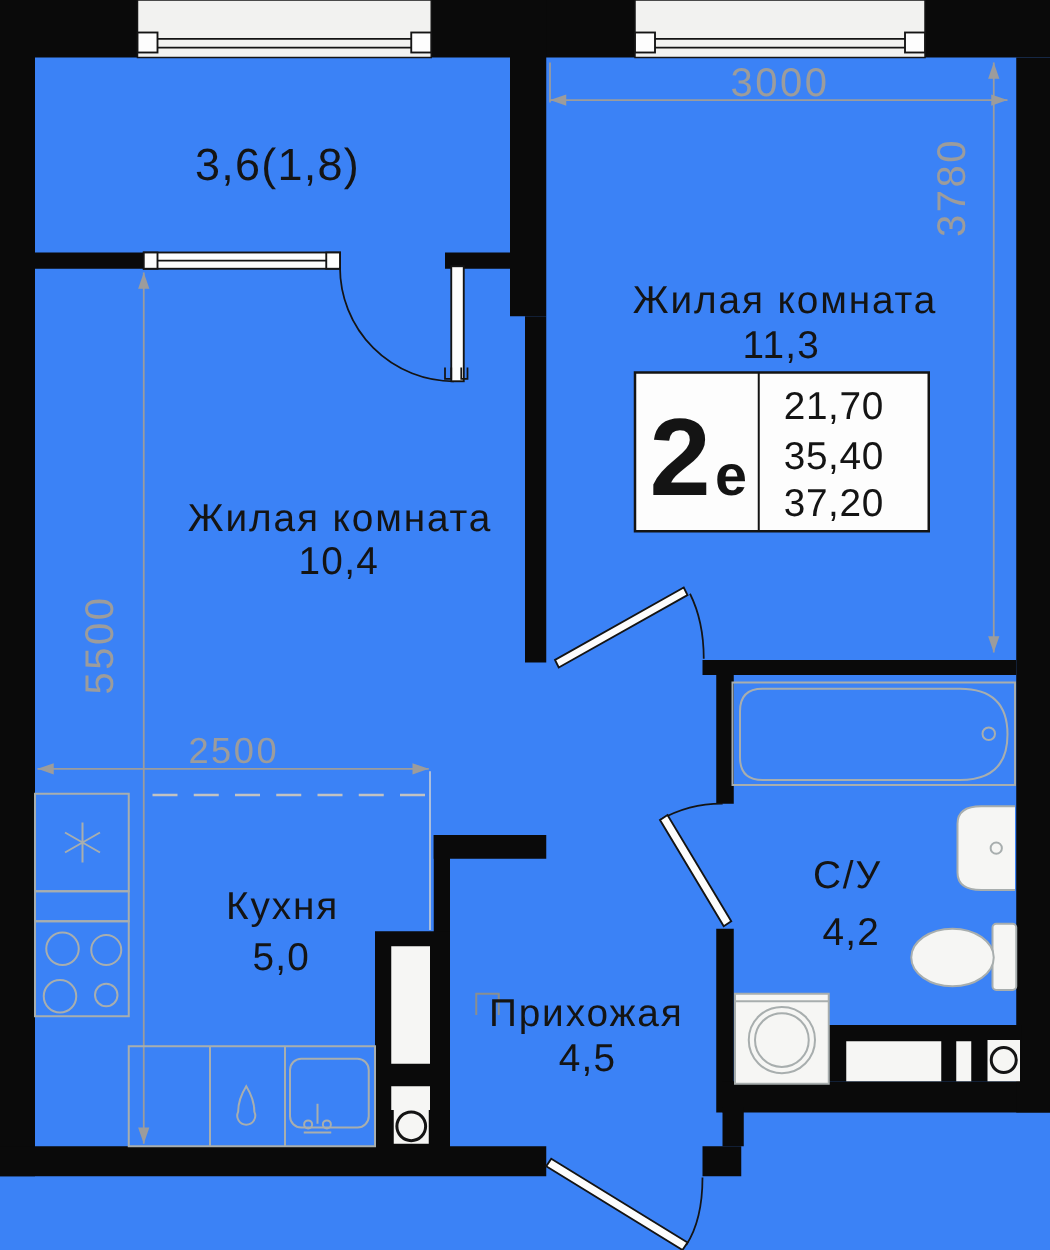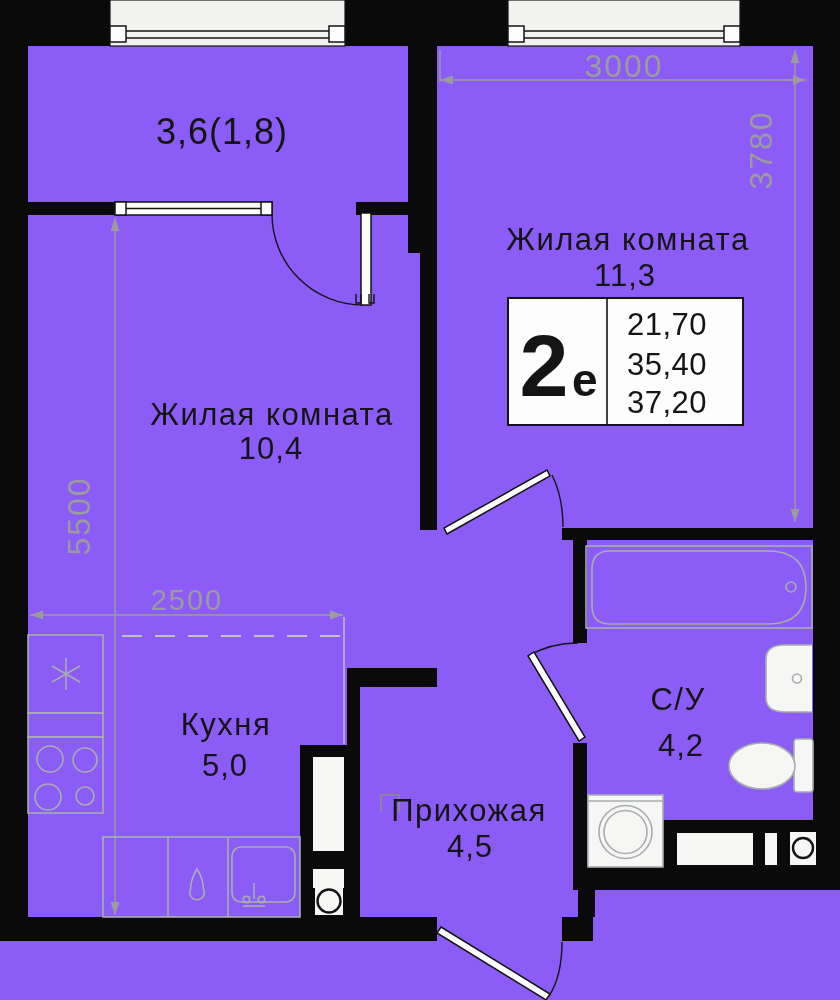--- a/index.html
+++ b/index.html
@@ -1,16 +1,16 @@
 <!DOCTYPE html>
 <html><head>
 <meta charset="utf-8">
 <style>
   html,body{margin:0;padding:0;background:#f6f6f4;}
-  #stage{position:relative;width:840px;height:1000px;background:#8b5cf6;overflow:hidden;
+  #stage{position:relative;width:840px;height:1000px;background:#3b82f6;overflow:hidden;
          font-family:"Liberation Sans",sans-serif;}
   svg{position:absolute;left:0;top:0;}
   .wall{fill:#0a0a0a;stroke:none;}
   .bgfill{fill:#f6f6f4;stroke:none;}
   .frame{stroke:#141414;stroke-width:1.5;fill:#fdfdfd;}
   .thin{stroke:#141414;stroke-width:1.4;fill:none;}
   .fix{stroke:#a8aeae;stroke-width:1.6;fill:none;}
   .fixbg{stroke:#a8aeae;stroke-width:1.6;fill:#f6f6f4;}
   .dimline{stroke:#9c9c9c;stroke-width:1.4;fill:none;}
   .dimarrow{fill:#9c9c9c;stroke:none;}

